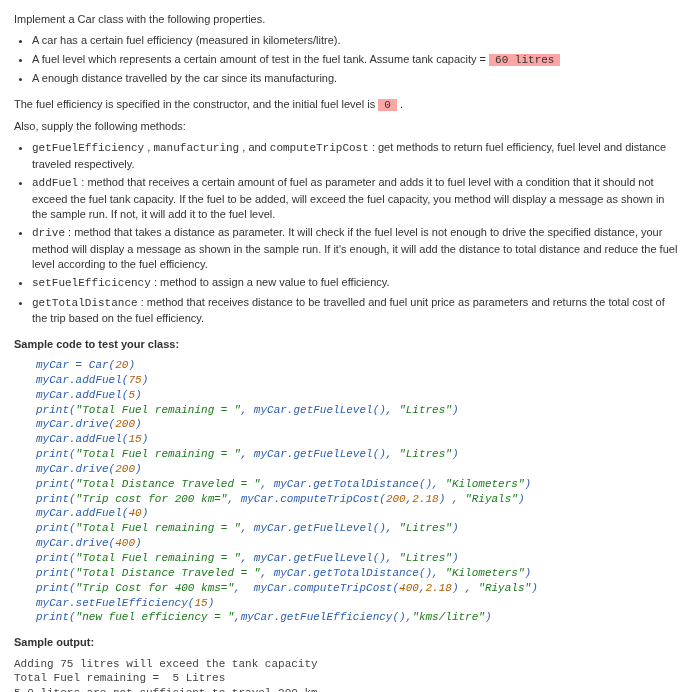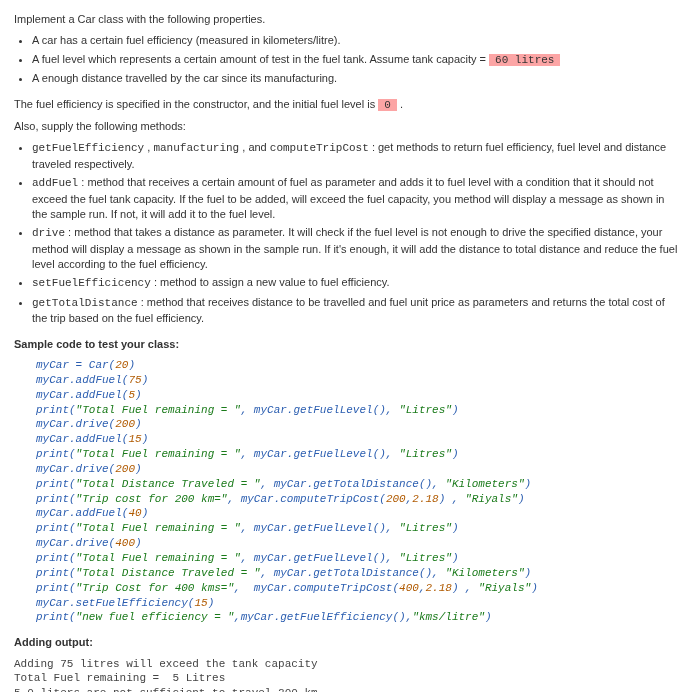--- a/index.html
+++ b/index.html
@@ -77,21 +77,21 @@
 print(<span class="str">"Trip cost for 200 km="</span>, myCar.computeTripCost(<span class="num">200</span>,<span class="num">2.18</span>) , <span class="str">"Riyals"</span>)
 myCar.addFuel(<span class="num">40</span>)
 print(<span class="str">"Total Fuel remaining = "</span>, myCar.getFuelLevel(), <span class="str">"Litres"</span>)
 myCar.drive(<span class="num">400</span>)
 print(<span class="str">"Total Fuel remaining = "</span>, myCar.getFuelLevel(), <span class="str">"Litres"</span>)
 print(<span class="str">"Total Distance Traveled = "</span>, myCar.getTotalDistance(), <span class="str">"Kilometers"</span>)
 print(<span class="str">"Trip Cost for 400 kms="</span>,  myCar.computeTripCost(<span class="num">400</span>,<span class="num">2.18</span>) , <span class="str">"Riyals"</span>)
 myCar.setFuelEfficiency(<span class="num">15</span>)
 print(<span class="str">"new fuel efficiency = "</span>,myCar.getFuelEfficiency(),<span class="str">"kms/litre"</span>)</pre>
 
-<p class="section-label">Adding output:</p>
+<p class="section-label">Sample output:</p>
 
 <pre class="output">Adding 75 litres will exceed the tank capacity
 Total Fuel remaining =  5 Litres
 5.0 liters are not sufficient to travel 200 km
 Total Fuel remaining =  20 Litres
 Total Distance Traveled =  200 Kilometers
 Trip cost for 200 km= 21.8 Riyals
 Total Fuel remaining =  50.0 Litres
 Total Fuel remaining =  30.0 Litres
 Total Distance Traveled =  600 Kilometers

